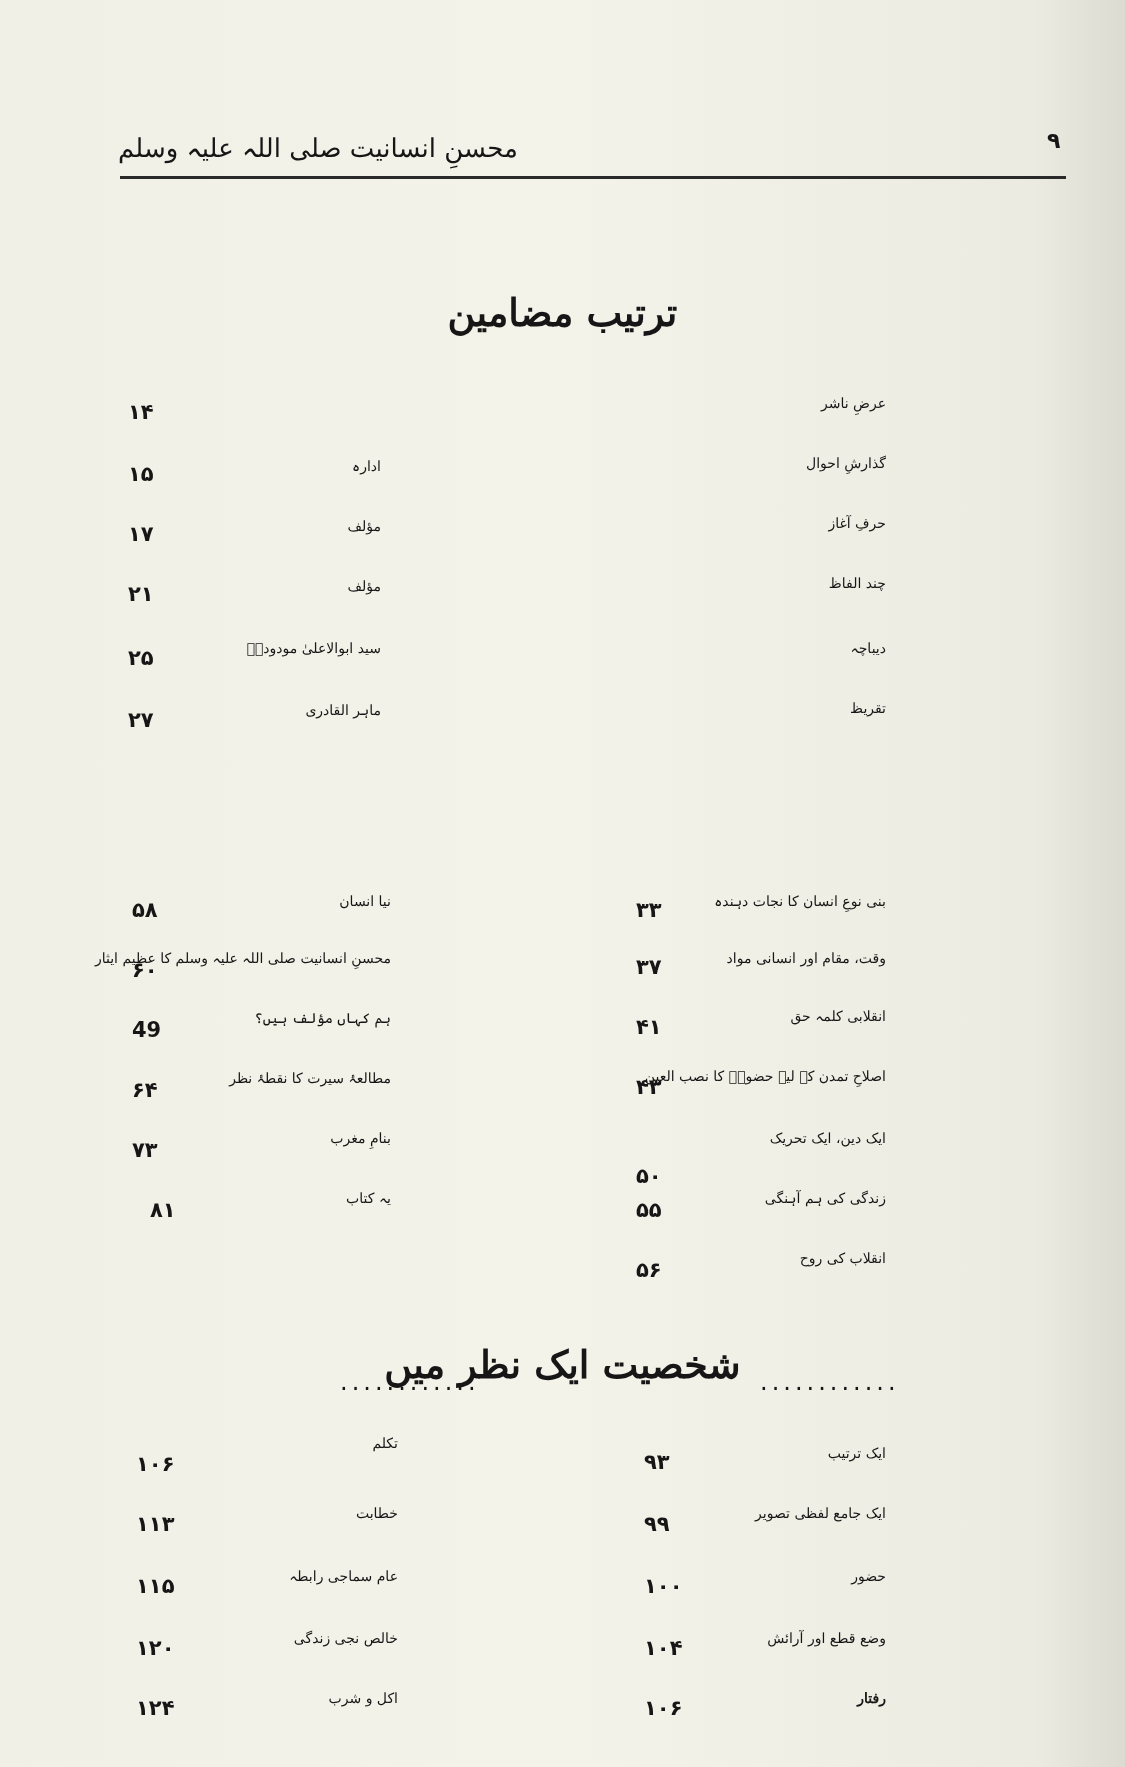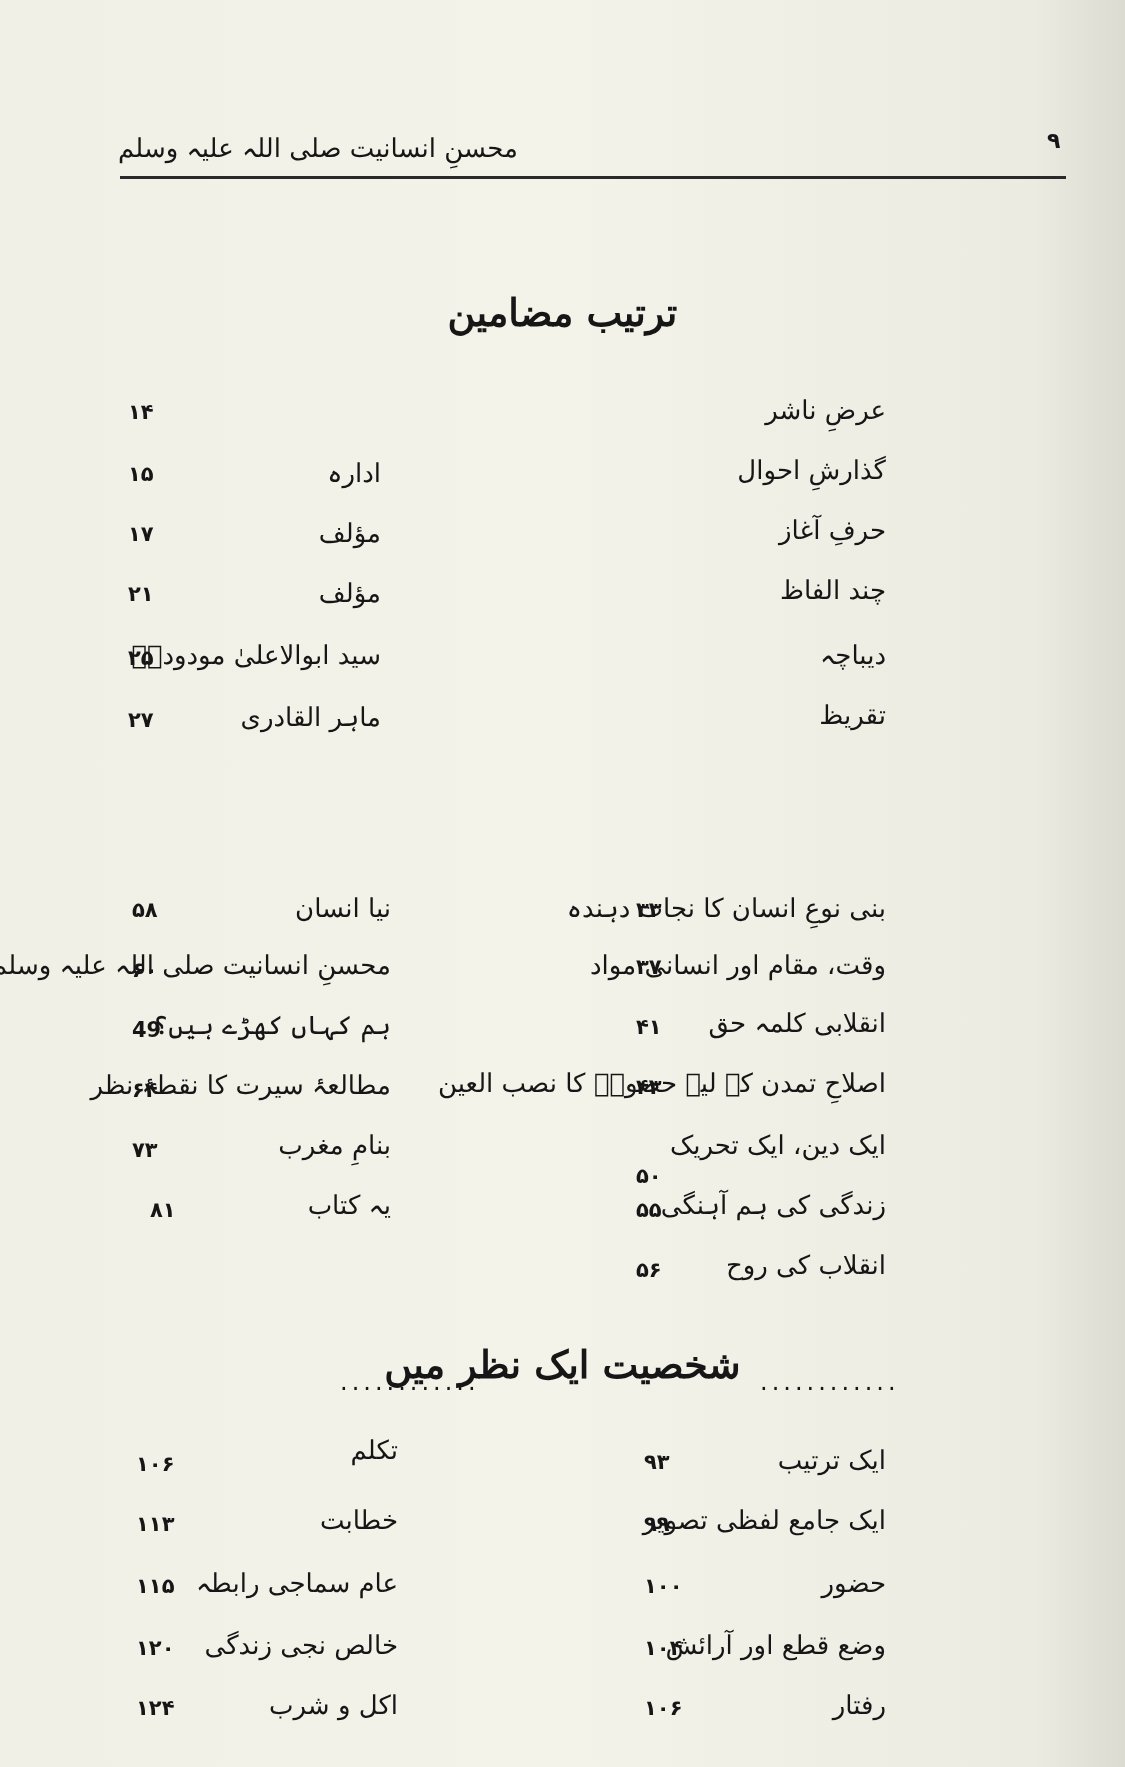--- a/index.html
+++ b/index.html
@@ -6,21 +6,21 @@
   body{width:1125px;height:1767px;overflow:hidden;
     background:linear-gradient(90deg,#f1f0e6 0%,#f4f3ea 50%,#ecebe1 92%,#dcdbd2 100%);
     font-family:"DejaVu Sans",sans-serif;color:#161616;position:relative;}
   .page{position:absolute;left:0;top:0;width:946px;height:1767px;}
   .abs{position:absolute;white-space:nowrap;}
   .rtl{direction:rtl;}
   .running-head{left:118px;top:133px;font-size:26px;font-family:"DejaVu Serif",serif;}
   .page-num{left:1047px;top:128px;font-size:22px;font-weight:bold;}
   .rule{left:120px;top:176px;width:946px;height:3px;background:#2a2a2a;}
   .h1{font-size:38px;font-weight:bold;font-family:"DejaVu Serif",serif;text-align:center;}
-  .entry{font-size:26px;font-family:"DejaVu Serif",serif;}
+  .entry{font-size:14px;font-family:"DejaVu Serif",serif;}
   .num{font-size:21px;font-weight:bold;font-family:"DejaVu Sans",sans-serif;}
   .dots{letter-spacing:4px;font-size:24px;}
 </style>
 </head>
 <body>
 
 <div class="page">
 
   <div class="abs rtl running-head">محسنِ انسانیت صلی اللہ علیہ وسلم</div>
   <div class="abs page-num">۹</div>
@@ -69,21 +69,21 @@
     <div class="abs num" style="left:636px;top:1198px;">۵۵</div>
     <div class="abs rtl entry" style="right:60px;top:1250px;">انقلاب کی روح</div>
     <div class="abs num" style="left:636px;top:1258px;">۵۶</div>
   </div>
 
   <div>
     <div class="abs rtl entry" style="right:555px;top:893px;">نیا انسان</div>
     <div class="abs num" style="left:132px;top:898px;">۵۸</div>
     <div class="abs rtl entry" style="right:555px;top:950px;">محسنِ انسانیت صلی اللہ علیہ وسلم کا عظیم ایثار</div>
     <div class="abs num" style="left:132px;top:958px;">۶۰</div>
-    <div class="abs rtl entry" style="right:555px;top:1010px;">ہم کہاں کھڑے ہیں؟</div>
+    <div class="abs rtl entry" style="right:555px;top:1010px;">ہم کہاں مؤلف ہیں؟</div>
     <div class="abs num" style="left:132px;top:1018px;">49</div>
     <div class="abs rtl entry" style="right:555px;top:1070px;">مطالعۂ سیرت کا نقطۂ نظر</div>
     <div class="abs num" style="left:132px;top:1078px;">۶۴</div>
     <div class="abs rtl entry" style="right:555px;top:1130px;">بنامِ مغرب</div>
     <div class="abs num" style="left:132px;top:1138px;">۷۳</div>
     <div class="abs rtl entry" style="right:555px;top:1190px;">یہ کتاب</div>
     <div class="abs num" style="left:132px;top:1198px;margin-left:18px;">۸۱</div>
   </div>
 
   <div class="abs dots" style="left:340px;top:1368px;">............</div>
@@ -92,21 +92,21 @@
 
   <div>
     <div class="abs rtl entry" style="right:60px;top:1445px;">ایک ترتیب</div>
     <div class="abs num" style="left:644px;top:1450px;">۹۳</div>
     <div class="abs rtl entry" style="right:60px;top:1505px;">ایک جامع لفظی تصویر</div>
     <div class="abs num" style="left:644px;top:1512px;">۹۹</div>
     <div class="abs rtl entry" style="right:60px;top:1568px;">حضور</div>
     <div class="abs num" style="left:644px;top:1574px;">۱۰۰</div>
     <div class="abs rtl entry" style="right:60px;top:1630px;">وضع قطع اور آرائش</div>
     <div class="abs num" style="left:644px;top:1636px;">۱۰۴</div>
-    <div class="abs rtl entry" style="right:60px;top:1690px;">رفتار</div>
+    <div class="abs rtl entry" style="right:60px;top:1690px;font-weight:bold;">رفتار</div>
     <div class="abs num" style="left:644px;top:1696px;">۱۰۶</div>
   </div>
 
   <div>
     <div class="abs rtl entry" style="right:548px;top:1435px;">تکلم</div>
     <div class="abs num" style="left:136px;top:1452px;">۱۰۶</div>
     <div class="abs rtl entry" style="right:548px;top:1505px;">خطابت</div>
     <div class="abs num" style="left:136px;top:1512px;">۱۱۳</div>
     <div class="abs rtl entry" style="right:548px;top:1568px;">عام سماجی رابطہ</div>
     <div class="abs num" style="left:136px;top:1574px;">۱۱۵</div>

